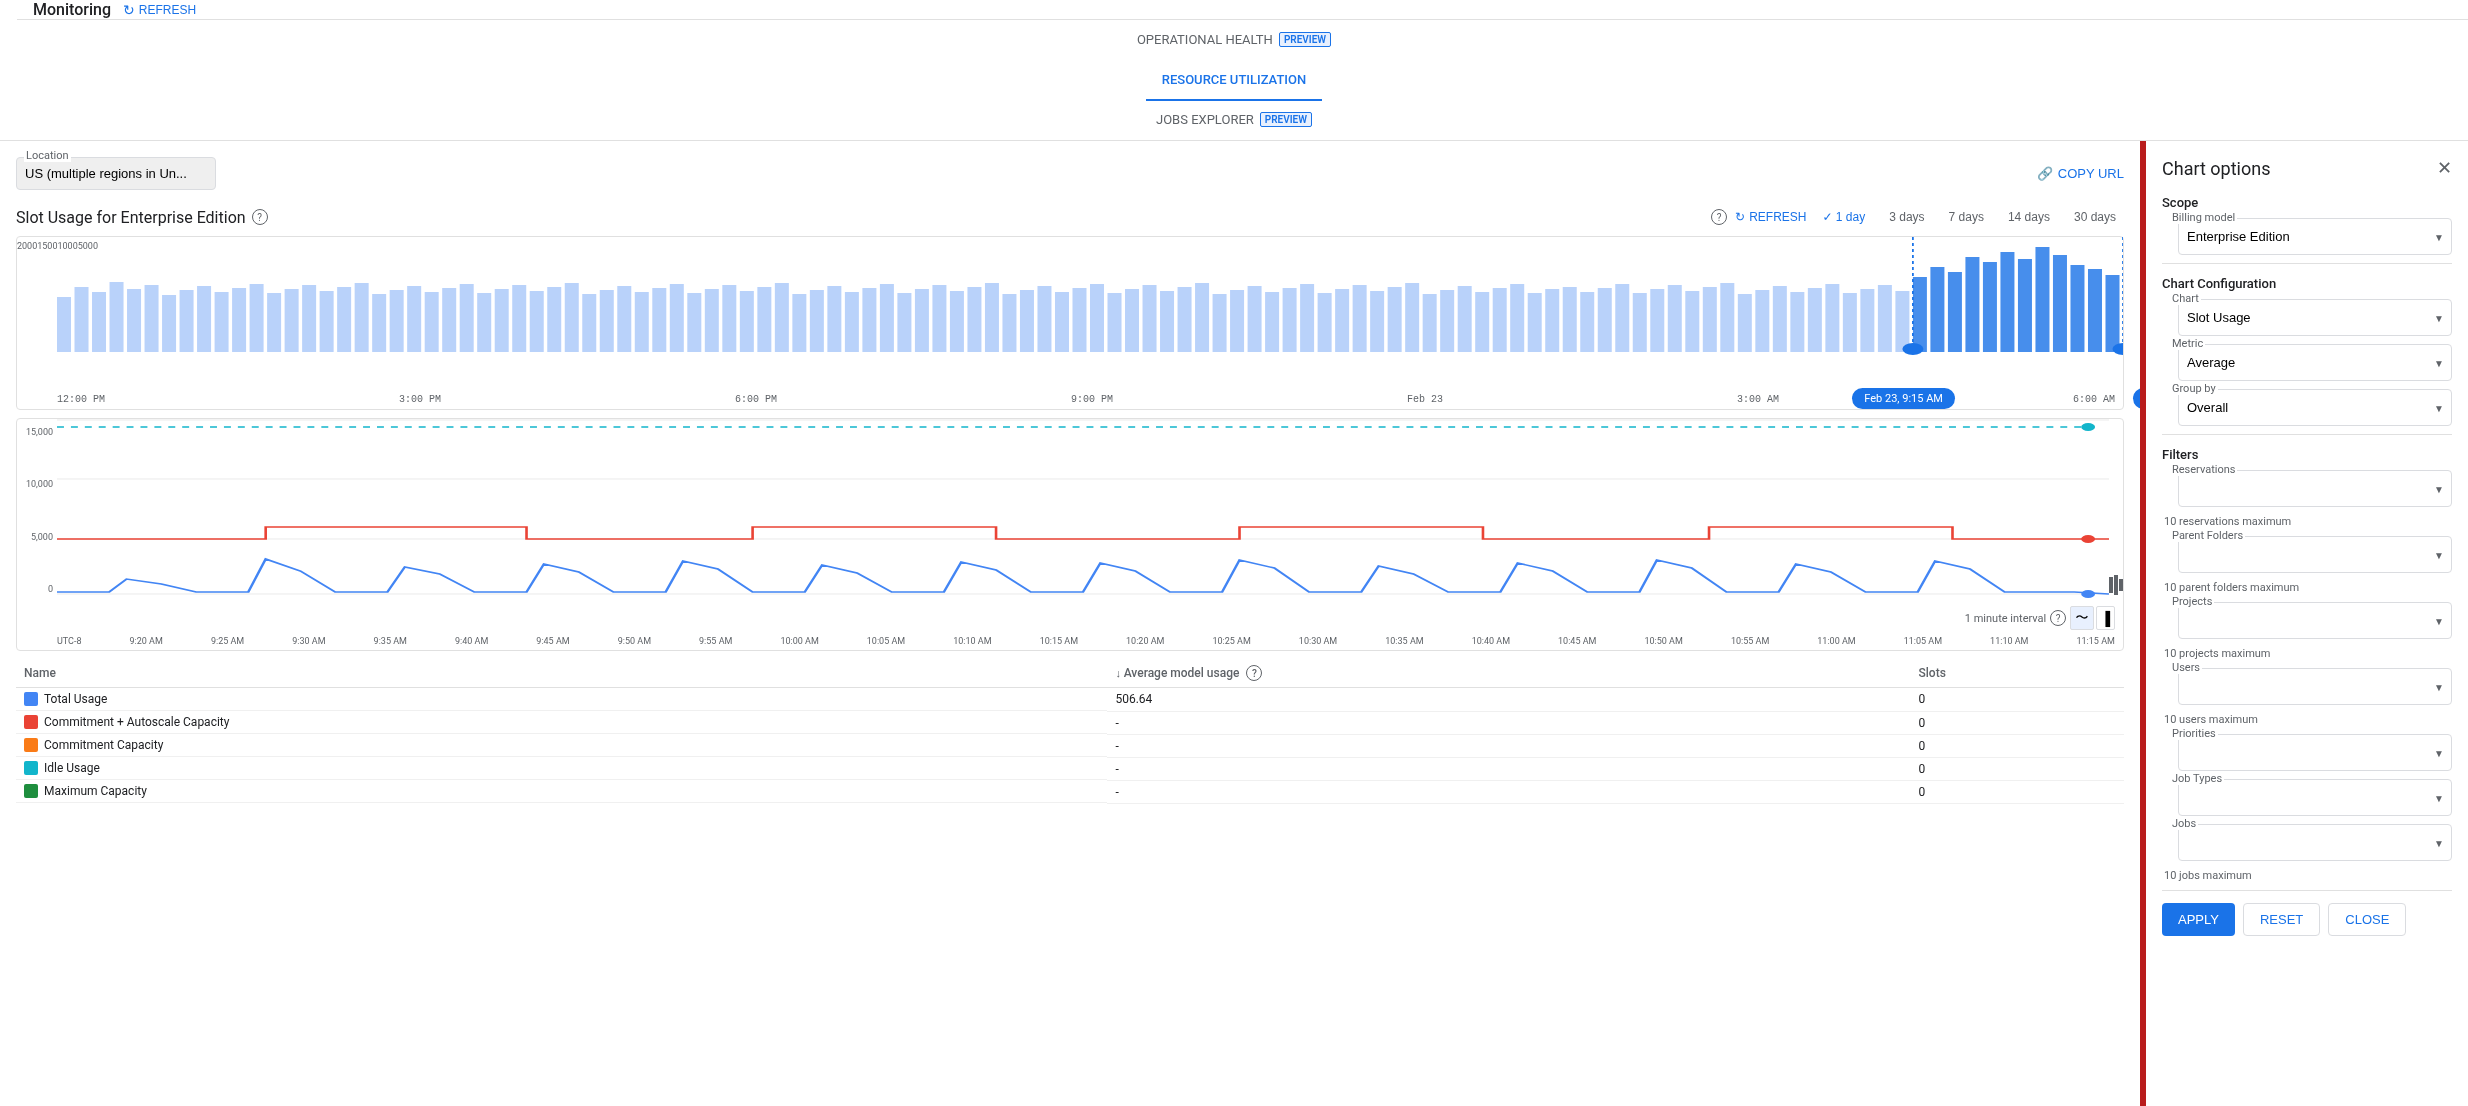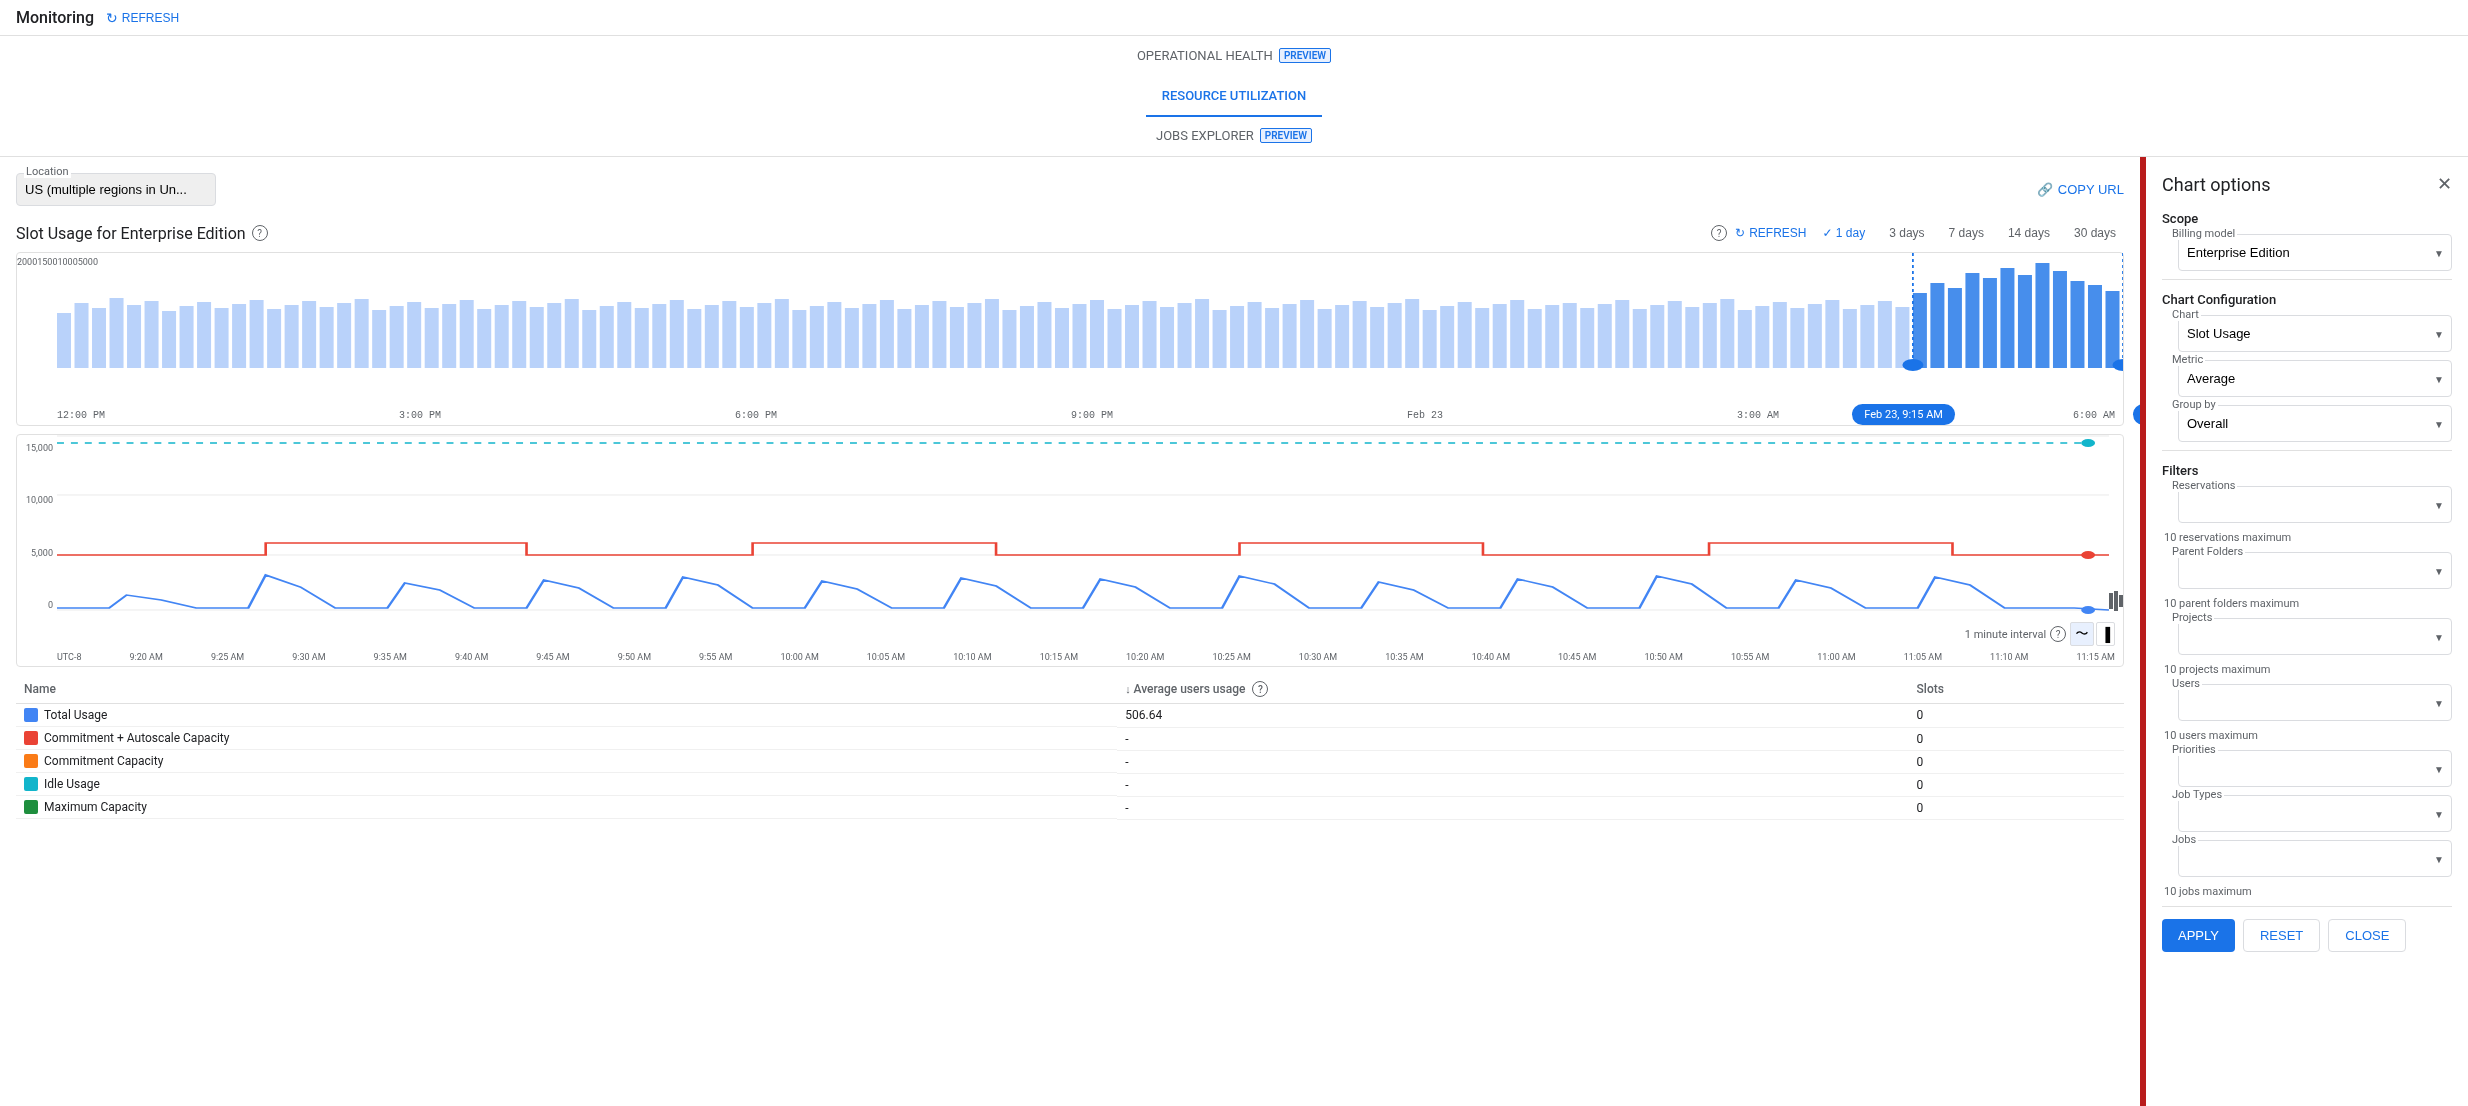--- a/index.html
+++ b/index.html
@@ -1,19 +1,19 @@
 <!DOCTYPE html>
 <html><head>
   <meta charset="utf-8">
   <style>
     * { box-sizing: border-box; margin: 0; padding: 0; }
     body { font-family: 'Roboto', Arial, sans-serif; font-size: 13px; color: #202124; background: #fff; overflow-x: hidden; }
 
     
-    .top-bar { display: flex; align-items: center; padding: 8px 16px; border-bottom: 1px solid #e0e0e0; gap: 12px; }
+    .top-bar { display: flex; align-items: center; padding: 0 16px; border-bottom: 1px solid #e0e0e0; gap: 12px; margin-left: 17px; }
     .top-bar .app-title { font-size: 16px; font-weight: 500; color: #202124; }
     .refresh-btn { display: flex; align-items: center; gap: 4px; color: #1a73e8; font-size: 12px; font-weight: 500; cursor: pointer; border: none; background: none; }
 
     
     .tab-bar { display: flex; align-items: center; padding: 0 16px; border-bottom: 1px solid #e0e0e0; flex-direction: column; }
     .tab { padding: 12px 16px; font-size: 13px; color: #5f6368; cursor: pointer; border-bottom: 2px solid transparent; margin-bottom: -1px; display: flex; align-items: center; gap: 6px; }
     .tab.active { color: #1a73e8; border-bottom: 2px solid #1a73e8; font-weight: 500; }
     .preview-badge { font-size: 10px; background: #e8f0fe; color: #1a73e8; border: 1px solid #1a73e8; border-radius: 2px; padding: 1px 4px; font-weight: 600; }
 
     
@@ -376,21 +376,21 @@
       </div>
 
       <table class="legend-table">
         <thead>
           <tr>
             <th>
               <span>Name</span>
             </th>
             <th style="cursor:pointer;">
               <span class="sort-icon">↓ </span>
-              <span>Average users usage</span>
+              <span>Average model usage</span>
               <span class="help-icon" style="margin-left:4px;">?</span>
             </th>
             <th>
               <span>Slots</span>
             </th>
           </tr>
         </thead>
         <tbody id="legend-tbody">
         <tr>
     <td style="display:flex;align-items:center;gap:6px;">

